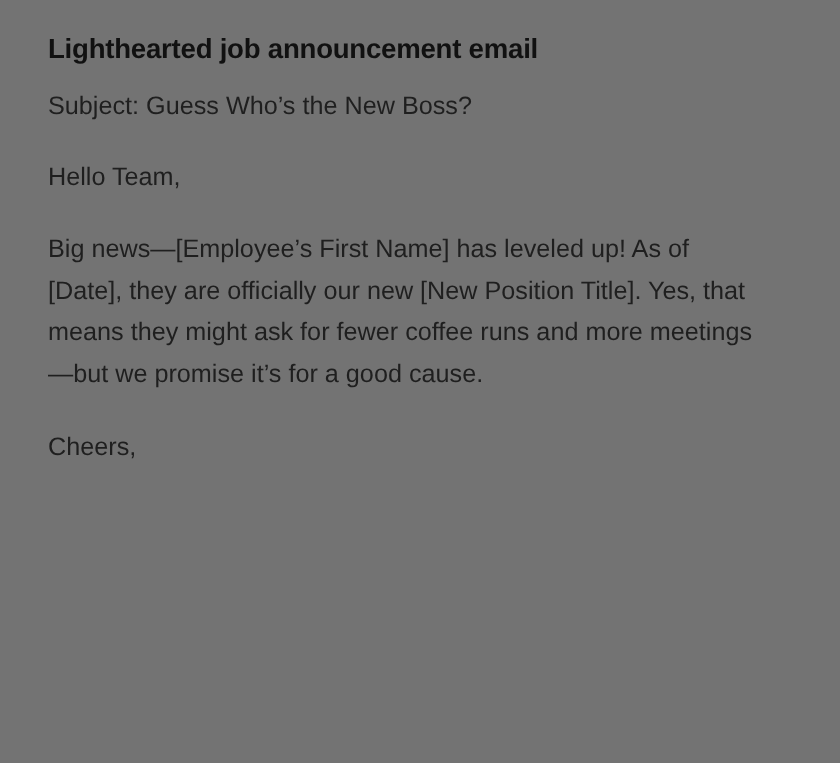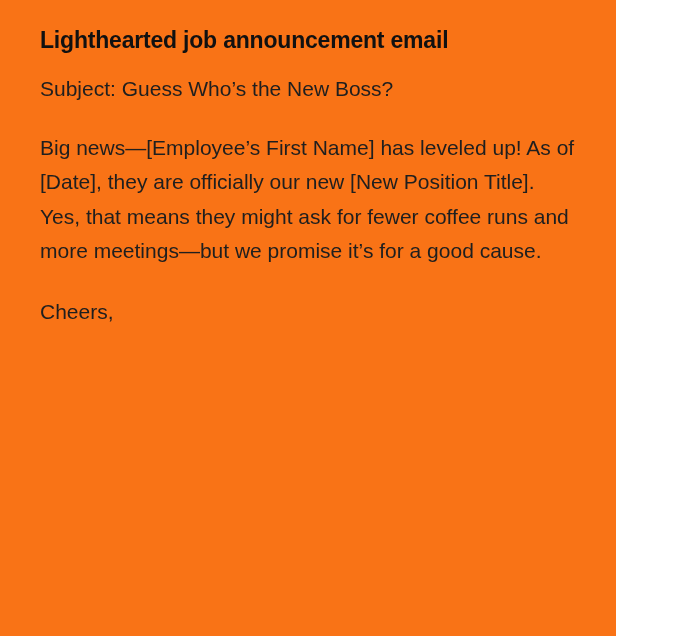--- a/index.html
+++ b/index.html
@@ -8,25 +8,25 @@
     background: #ffffff;
   }
   body {
     width: 700px;
     height: 636px;
     font-family: "Liberation Sans", sans-serif;
     color: #1a1a1a;
     -webkit-font-smoothing: antialiased;
   }
   .page {
-    width: 616px;
+    width: 700px;
     height: 636px;
     box-sizing: border-box;
     padding: 26px 40px 0 40px;
-    background: #f97316;
+    background: #737373;
     overflow: hidden;
   }
   .doc-title {
     font-size: 23px;
     font-weight: bold;
     line-height: 1.3;
     letter-spacing: -0.2px;
     margin: 0 0 16px 0;
     color: #111111;
   }
@@ -55,20 +55,21 @@
 </style>
 </head>
 <body>
 
 <div class="page">
 
   <h1 class="doc-title">Lighthearted job announcement email</h1>
 
   <p class="para para-subject">Subject: Guess Who’s the New Boss?</p>
 
+  <p class="para para-greeting">Hello Team,</p>
 
   <p class="para para-body">Big news—[Employee’s First Name] has leveled up! As of [Date], they are officially our new [New Position Title]. Yes, that means they might ask for fewer coffee runs and more meetings—but we promise it’s for a good cause.</p>
 
 
   <p class="para para-signoff">Cheers,</p>
 
 
 </div>
 
 </body></html>

